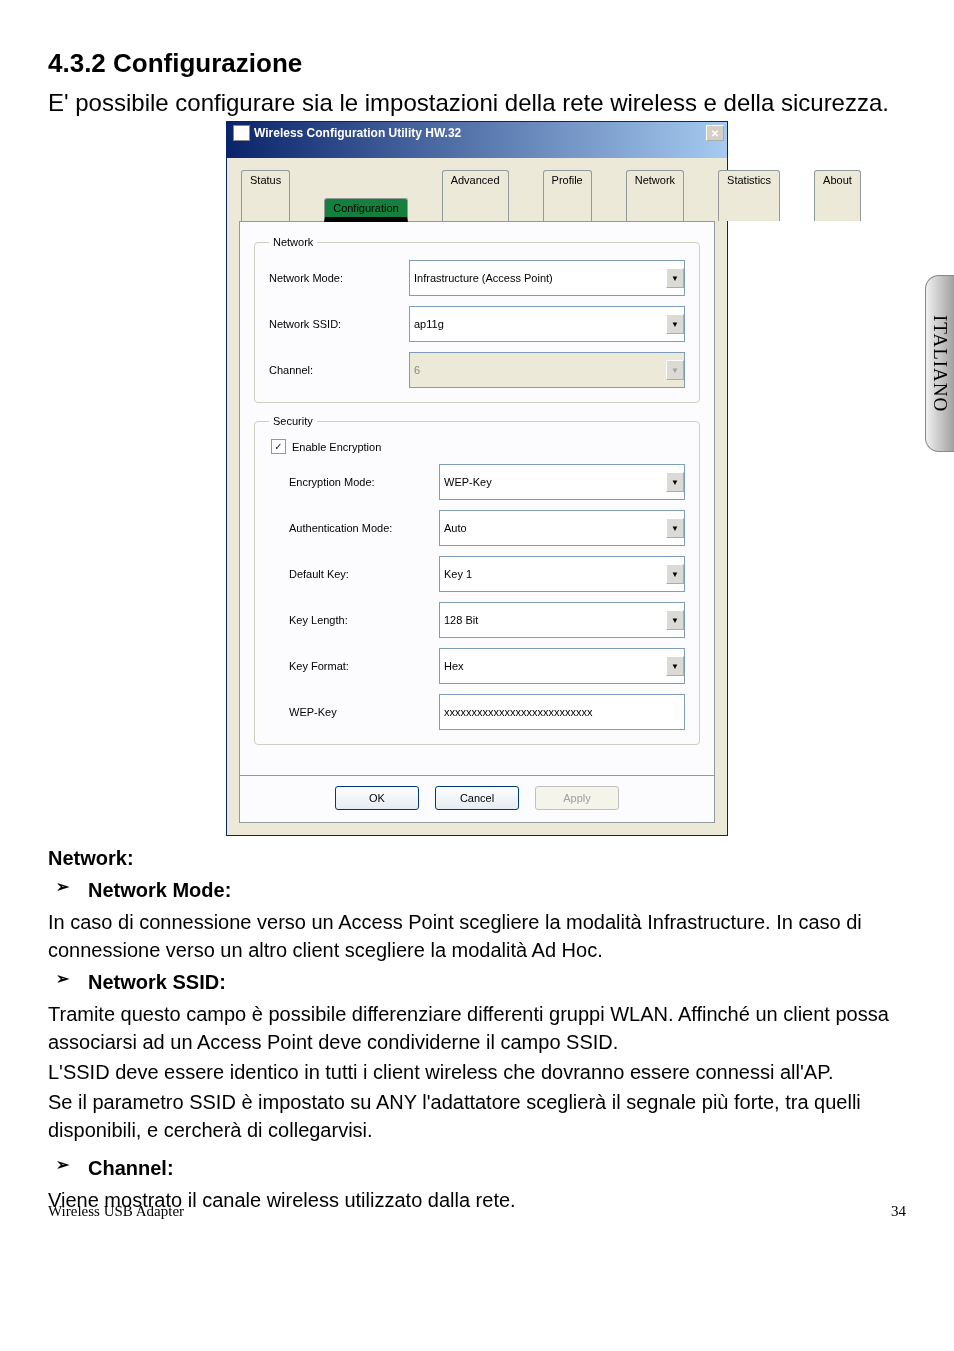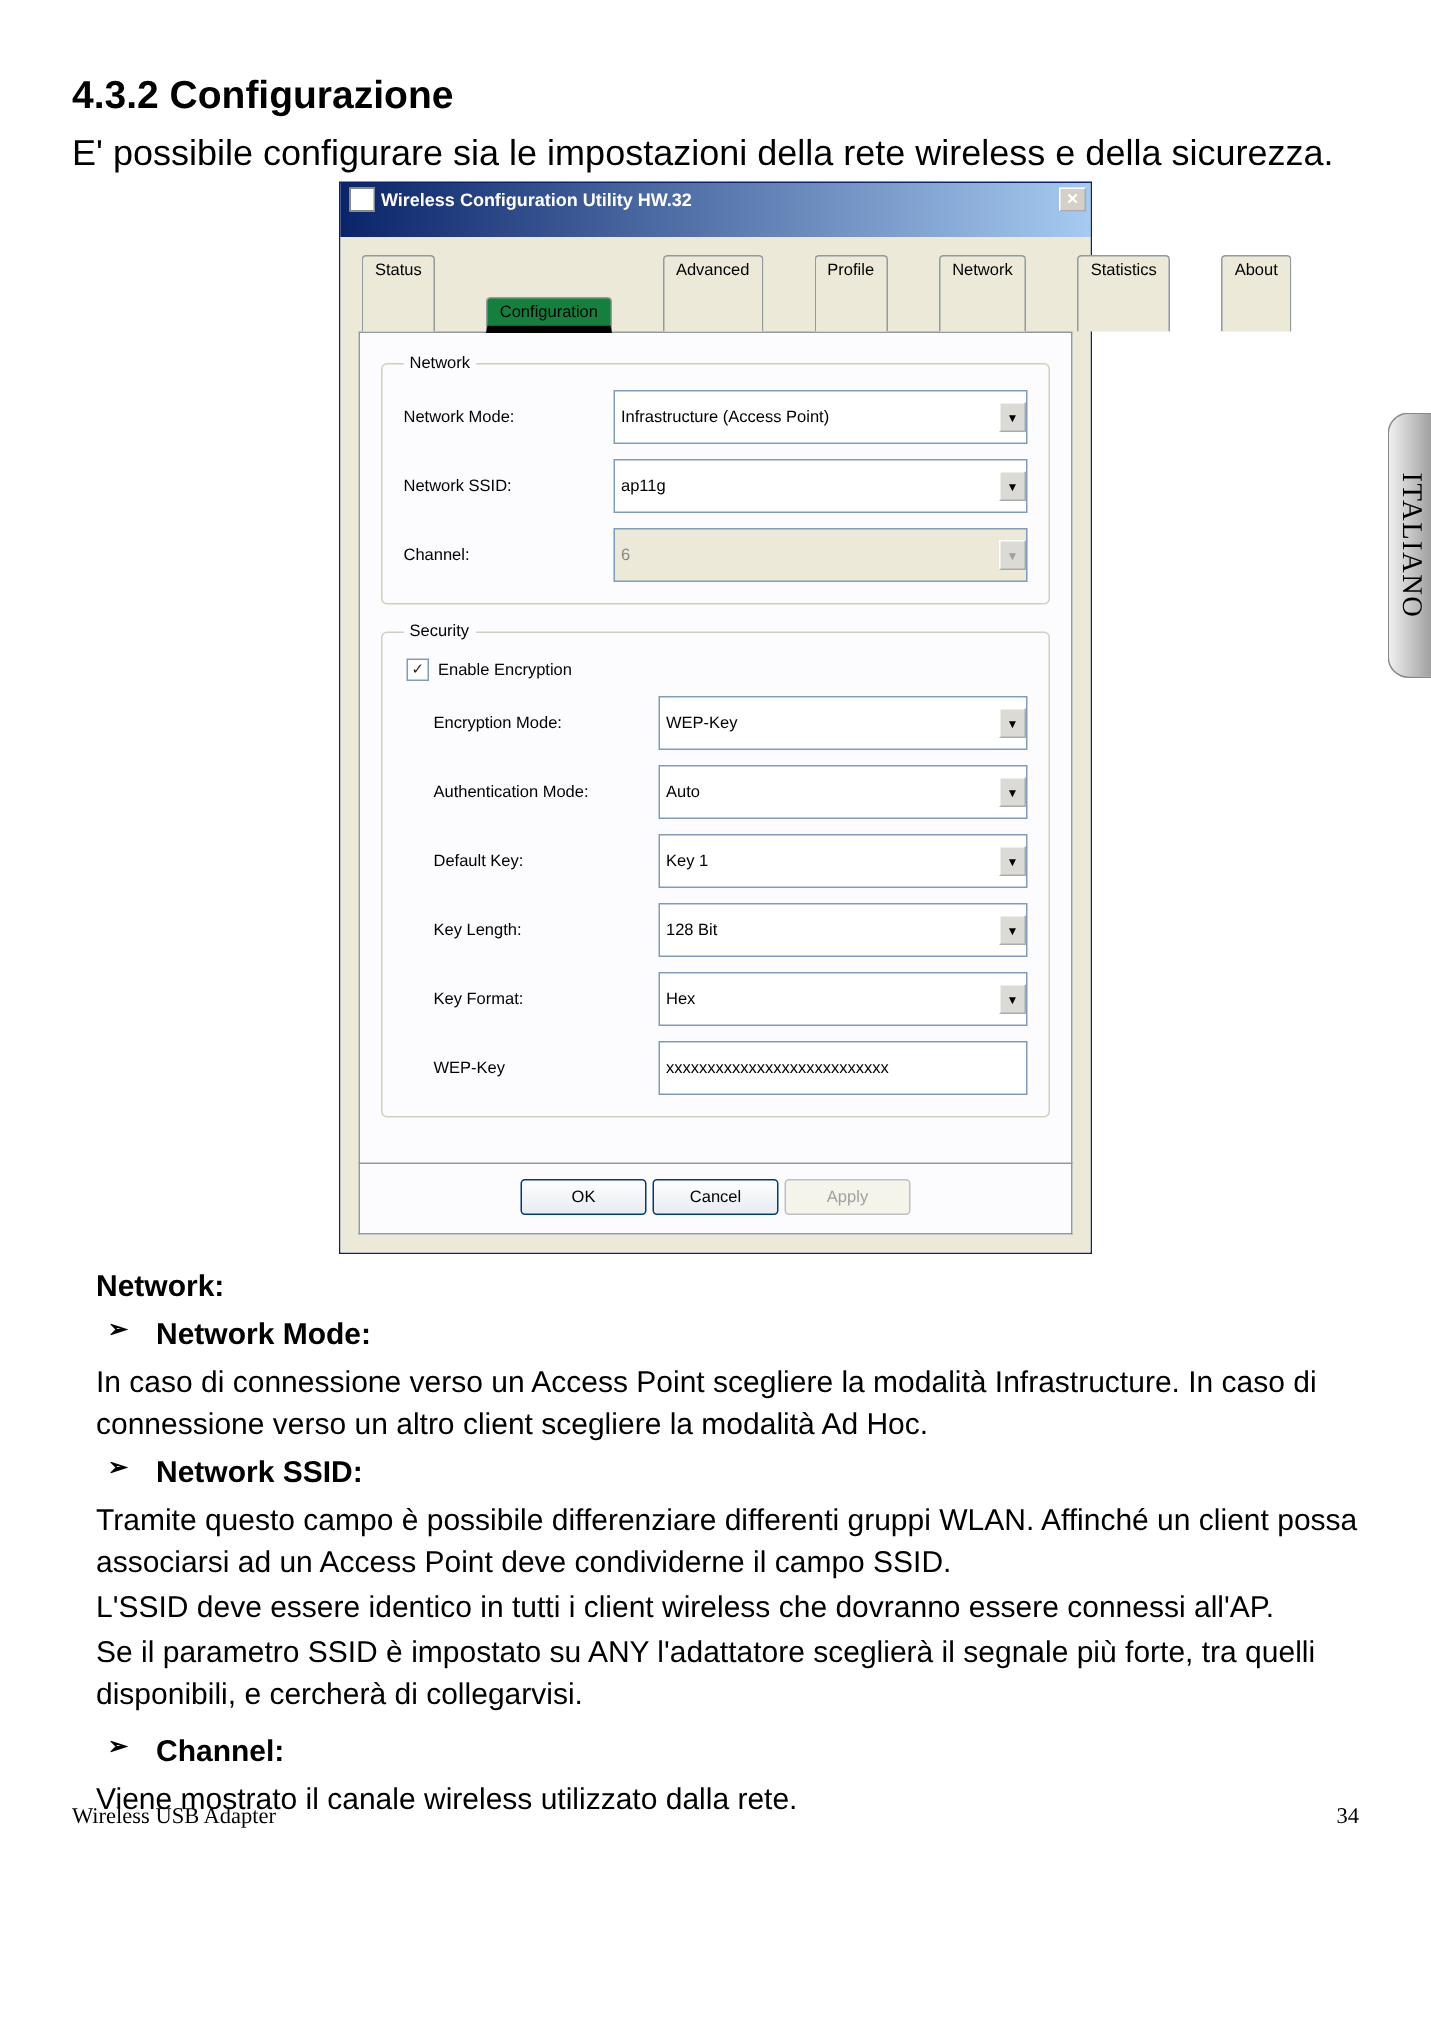--- a/index.html
+++ b/index.html
@@ -191,21 +191,21 @@
   width: 13px; height: 13px;
   border: 1px solid #7f9db9;
   background: #fff;
   margin-right:6px;
   display:flex; align-items:center; justify-content:center;
   font-size:10px; color:#222; line-height:1;
 }
 .dlg-buttons {
   display:flex;
   justify-content:center;
-  gap: 4px;
+  gap: 16px;
   padding: 10px 0 12px 0;
   border: 1px solid #919b9c;
   border-top: none;
   background: #fcfcfe;
 }
 .wrap-panel { background:#fcfcfe; }
 .btn {
   width: 82px;
   height: 22px;
   border: 1px solid #003c74;
@@ -218,21 +218,20 @@
 }
 .btn.disabled {
   color: #a0a0a0;
   border-color: #c0c0c0;
   background: #f5f4ea;
 }
 
 
 .doclist {
   margin-top: 8px;
-  margin-left: 16px;
 }
 .bold { font-weight: bold; }
 ul.arrows { list-style:none; margin:4px 0 0 0; padding:0; }
 ul.arrows > li { position:relative; padding-left:40px; margin-bottom:4px; }
 ul.arrows > li:before {
   content: "➢";
   position:absolute;
   left:8px;
   font-size:16px;
 }

